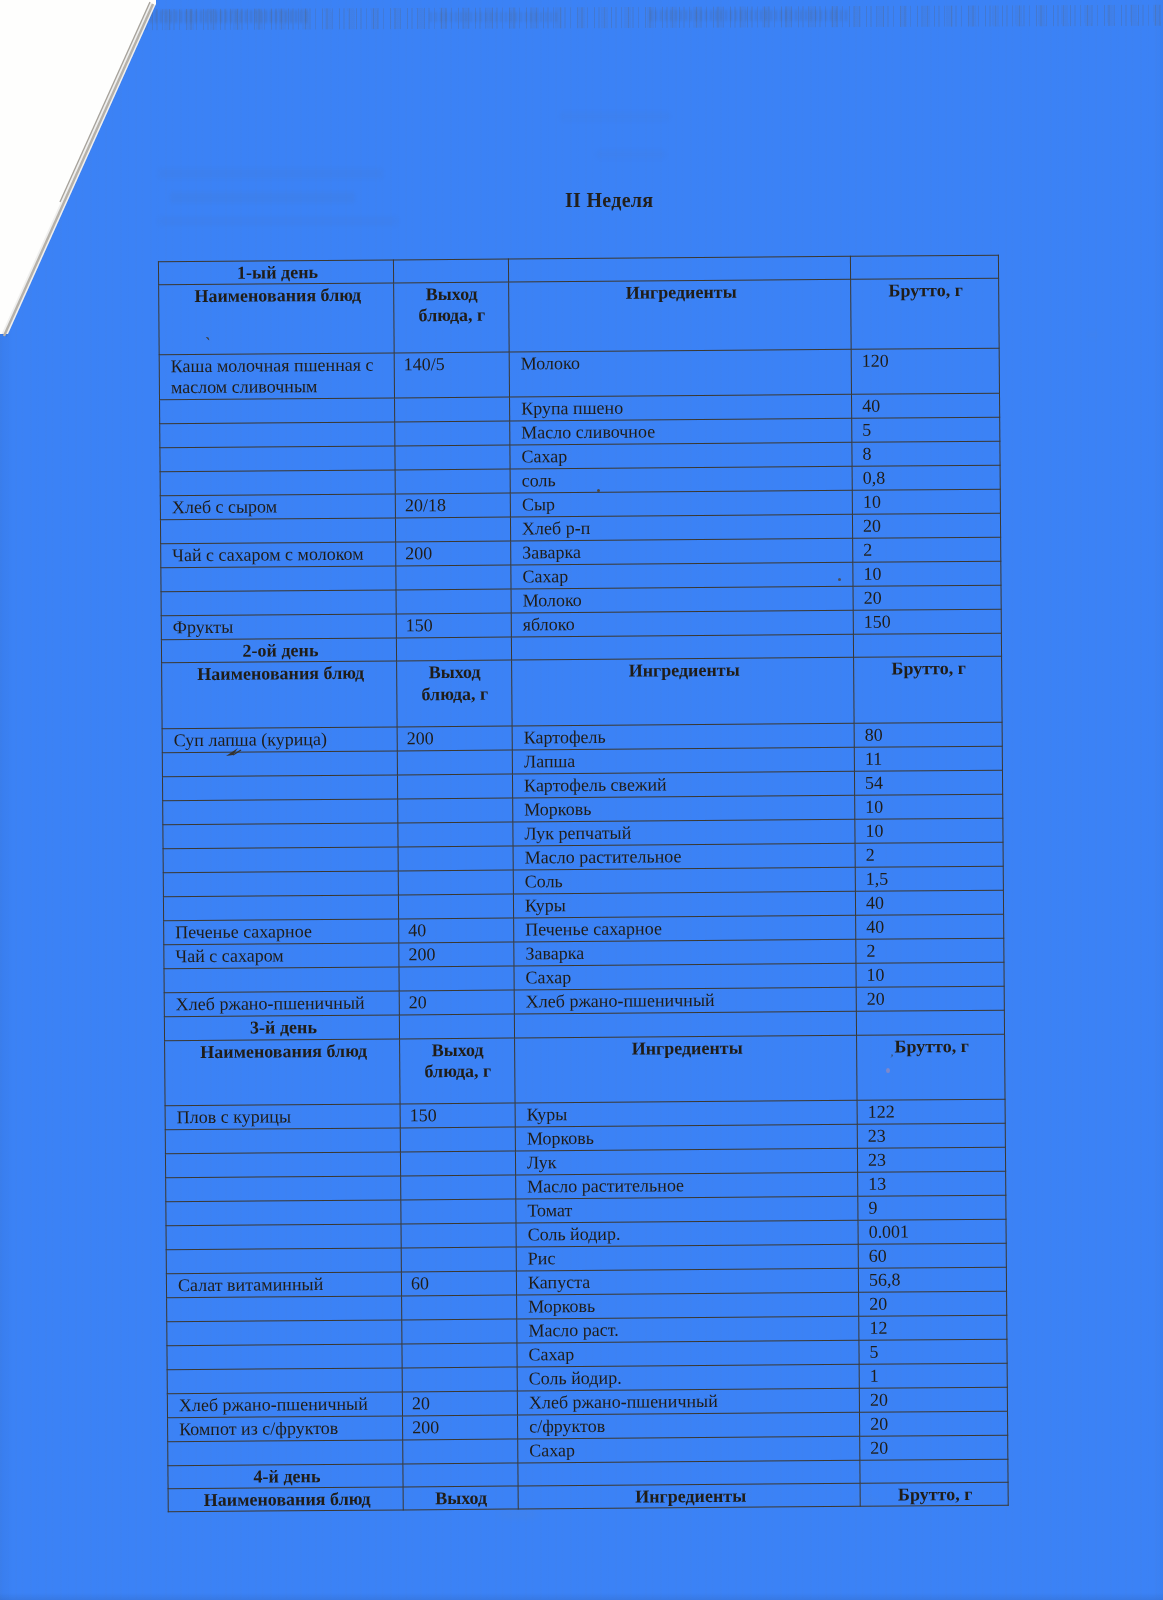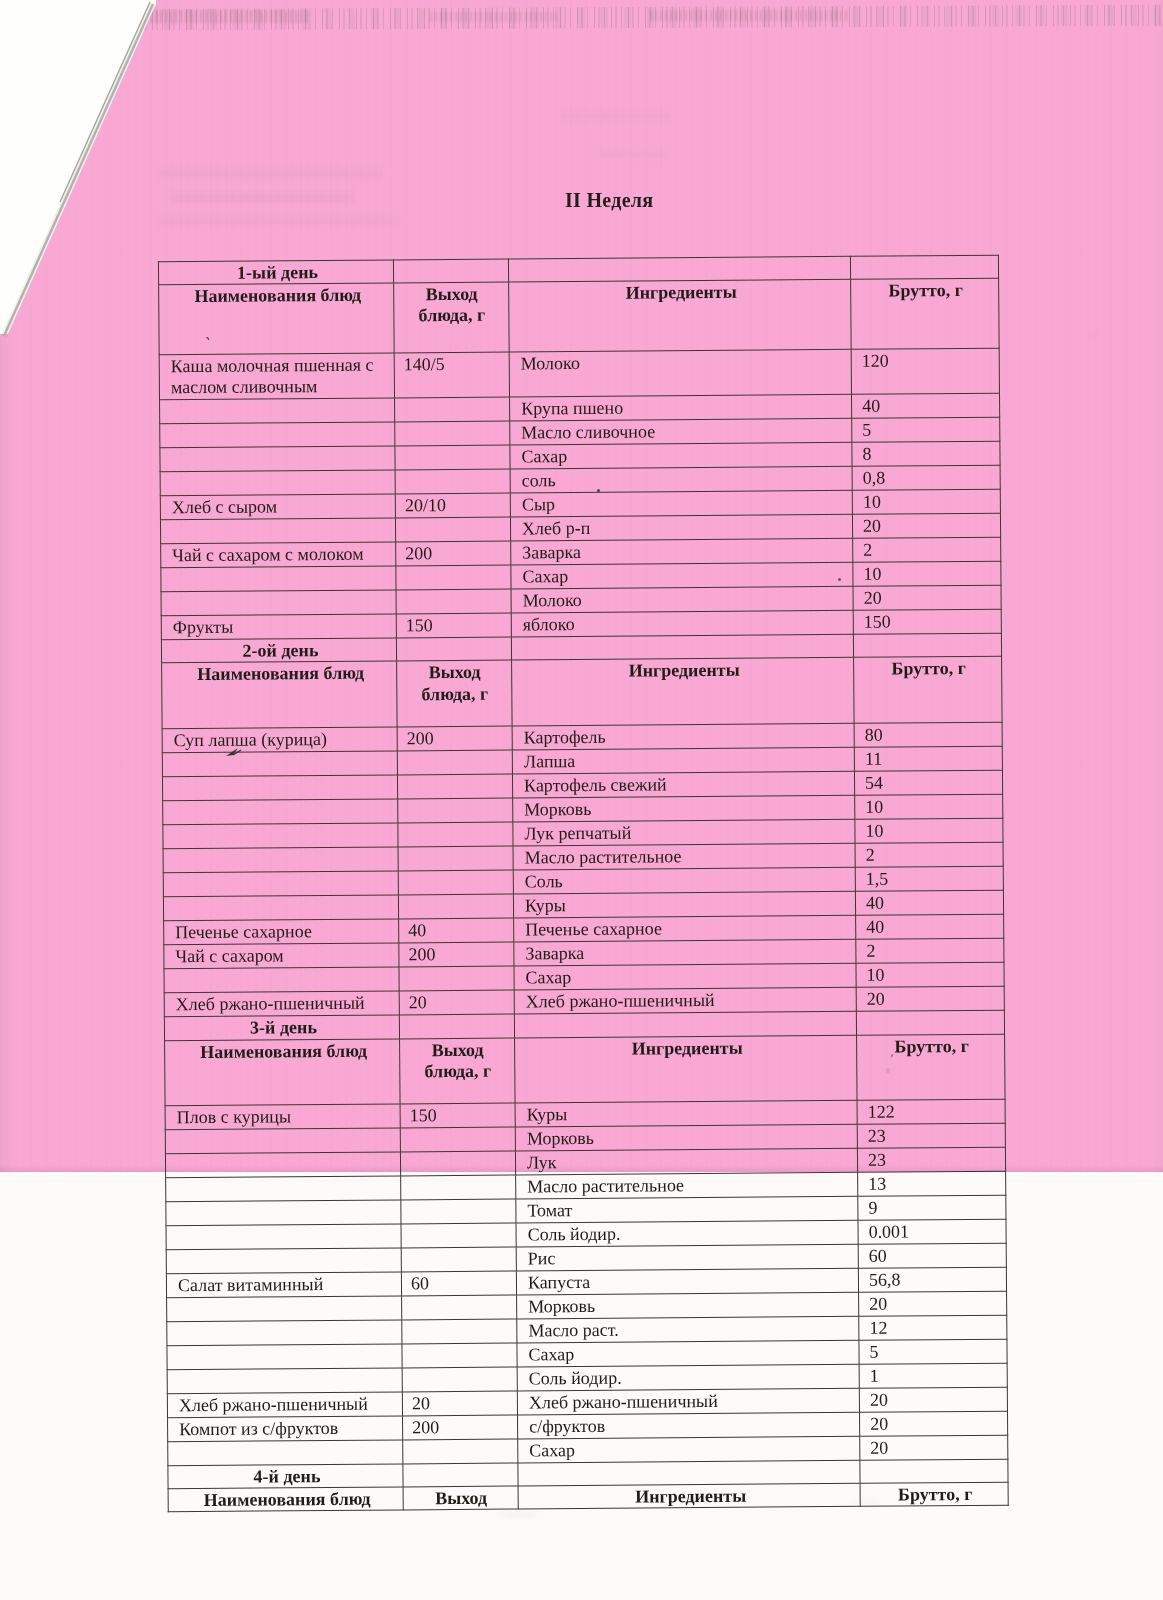--- a/index.html
+++ b/index.html
@@ -4,22 +4,22 @@
 <style>
   html, body {
     margin: 0; padding: 0;
     width: 1163px; height: 1600px;
     overflow: hidden;
     background: #fcfbf9;
     font-family: "Liberation Serif", "DejaVu Serif", serif;
   }
   .paper {
     position: absolute; inset: 0;
-    width: 1163px; height: 1172px;
-    background: #f9a8d4;
+    width: 1163px; height: 1600px;
+    background: #3b82f6;
     text-decoration: underline;
   }
   
   .paper::before {
     content: ""; position: absolute; inset: 0; pointer-events: none;
     background:
       repeating-linear-gradient(90deg,
         rgba(120,115,105,0.022) 0 2px, rgba(0,0,0,0) 2px 6px,
         rgba(120,115,105,0.012) 6px 9px, rgba(0,0,0,0) 9px 15px),
       linear-gradient(90deg, rgba(0,0,0,0.035) 0, rgba(0,0,0,0) 14px),
@@ -178,21 +178,21 @@
             <td>8</td>
           </tr>
           <tr class="data-row r4">
             <td></td>
             <td></td>
             <td>соль</td>
             <td>0,8</td>
           </tr>
           <tr class="data-row r5">
             <td>Хлеб с сыром</td>
-            <td>20/10</td>
+            <td>20/18</td>
             <td>Сыр</td>
             <td>10</td>
           </tr>
           <tr class="data-row r6">
             <td></td>
             <td></td>
             <td>Хлеб р-п</td>
             <td>20</td>
           </tr>
           <tr class="data-row r7">

